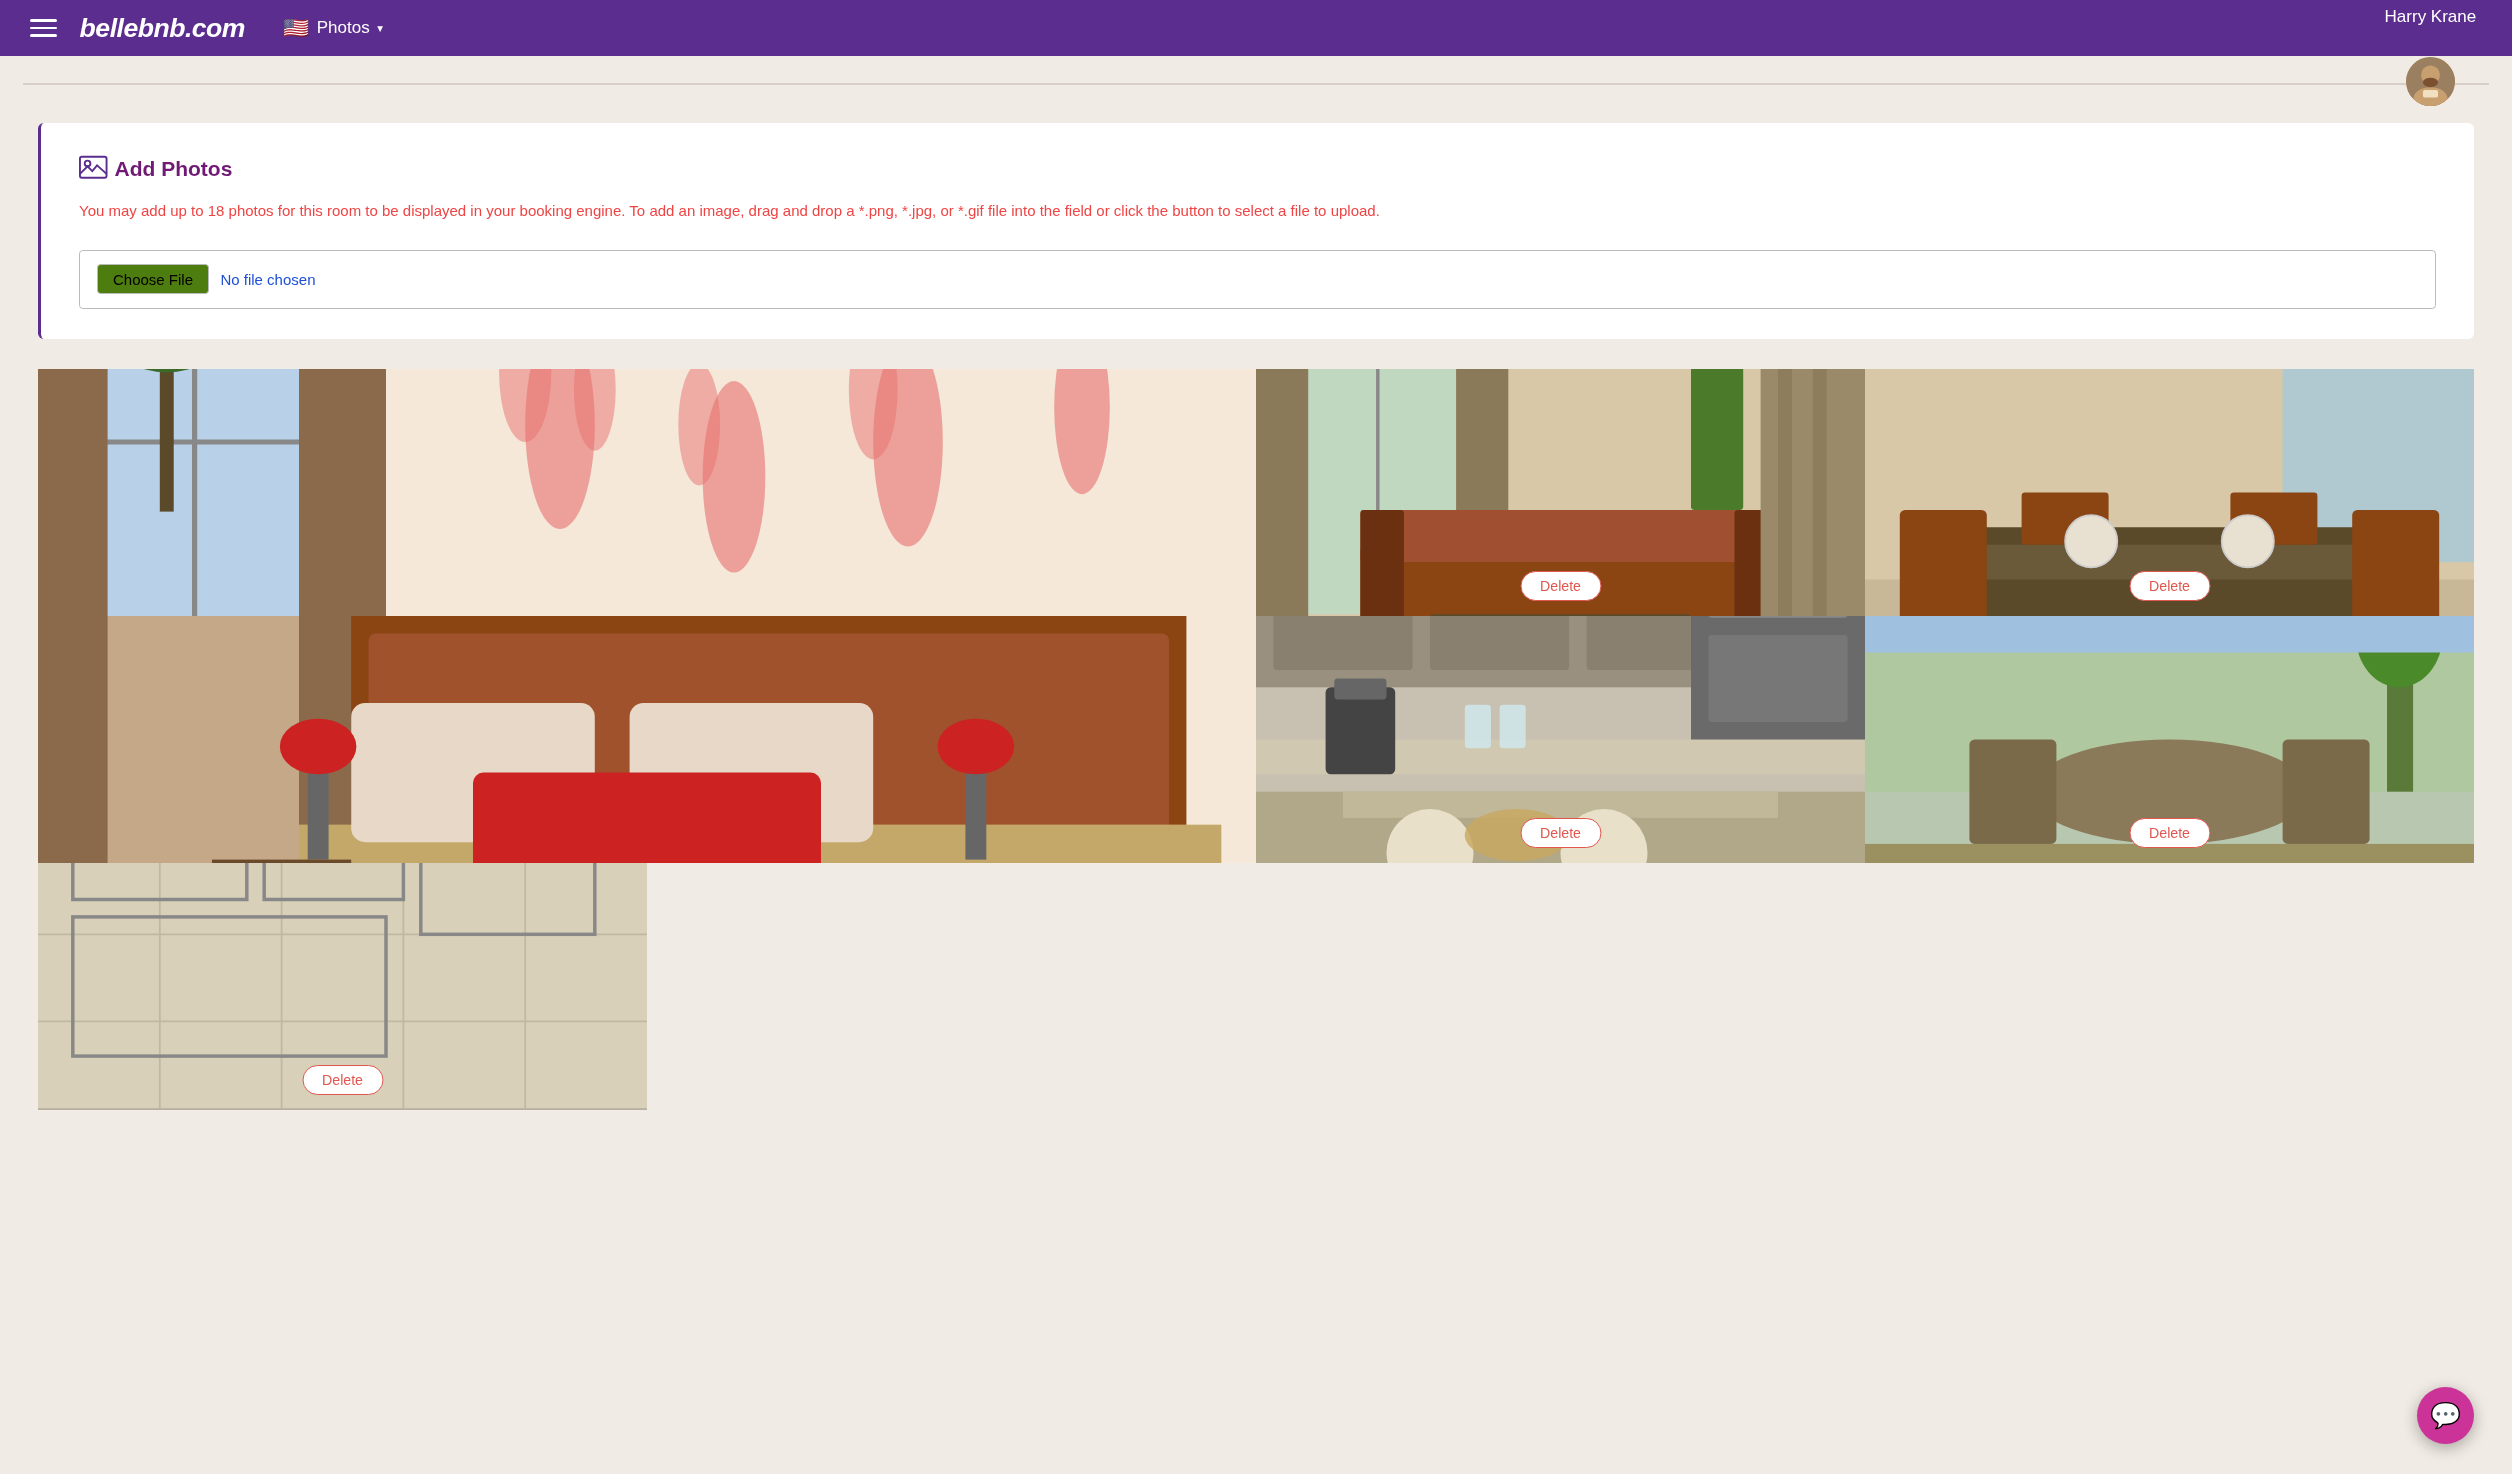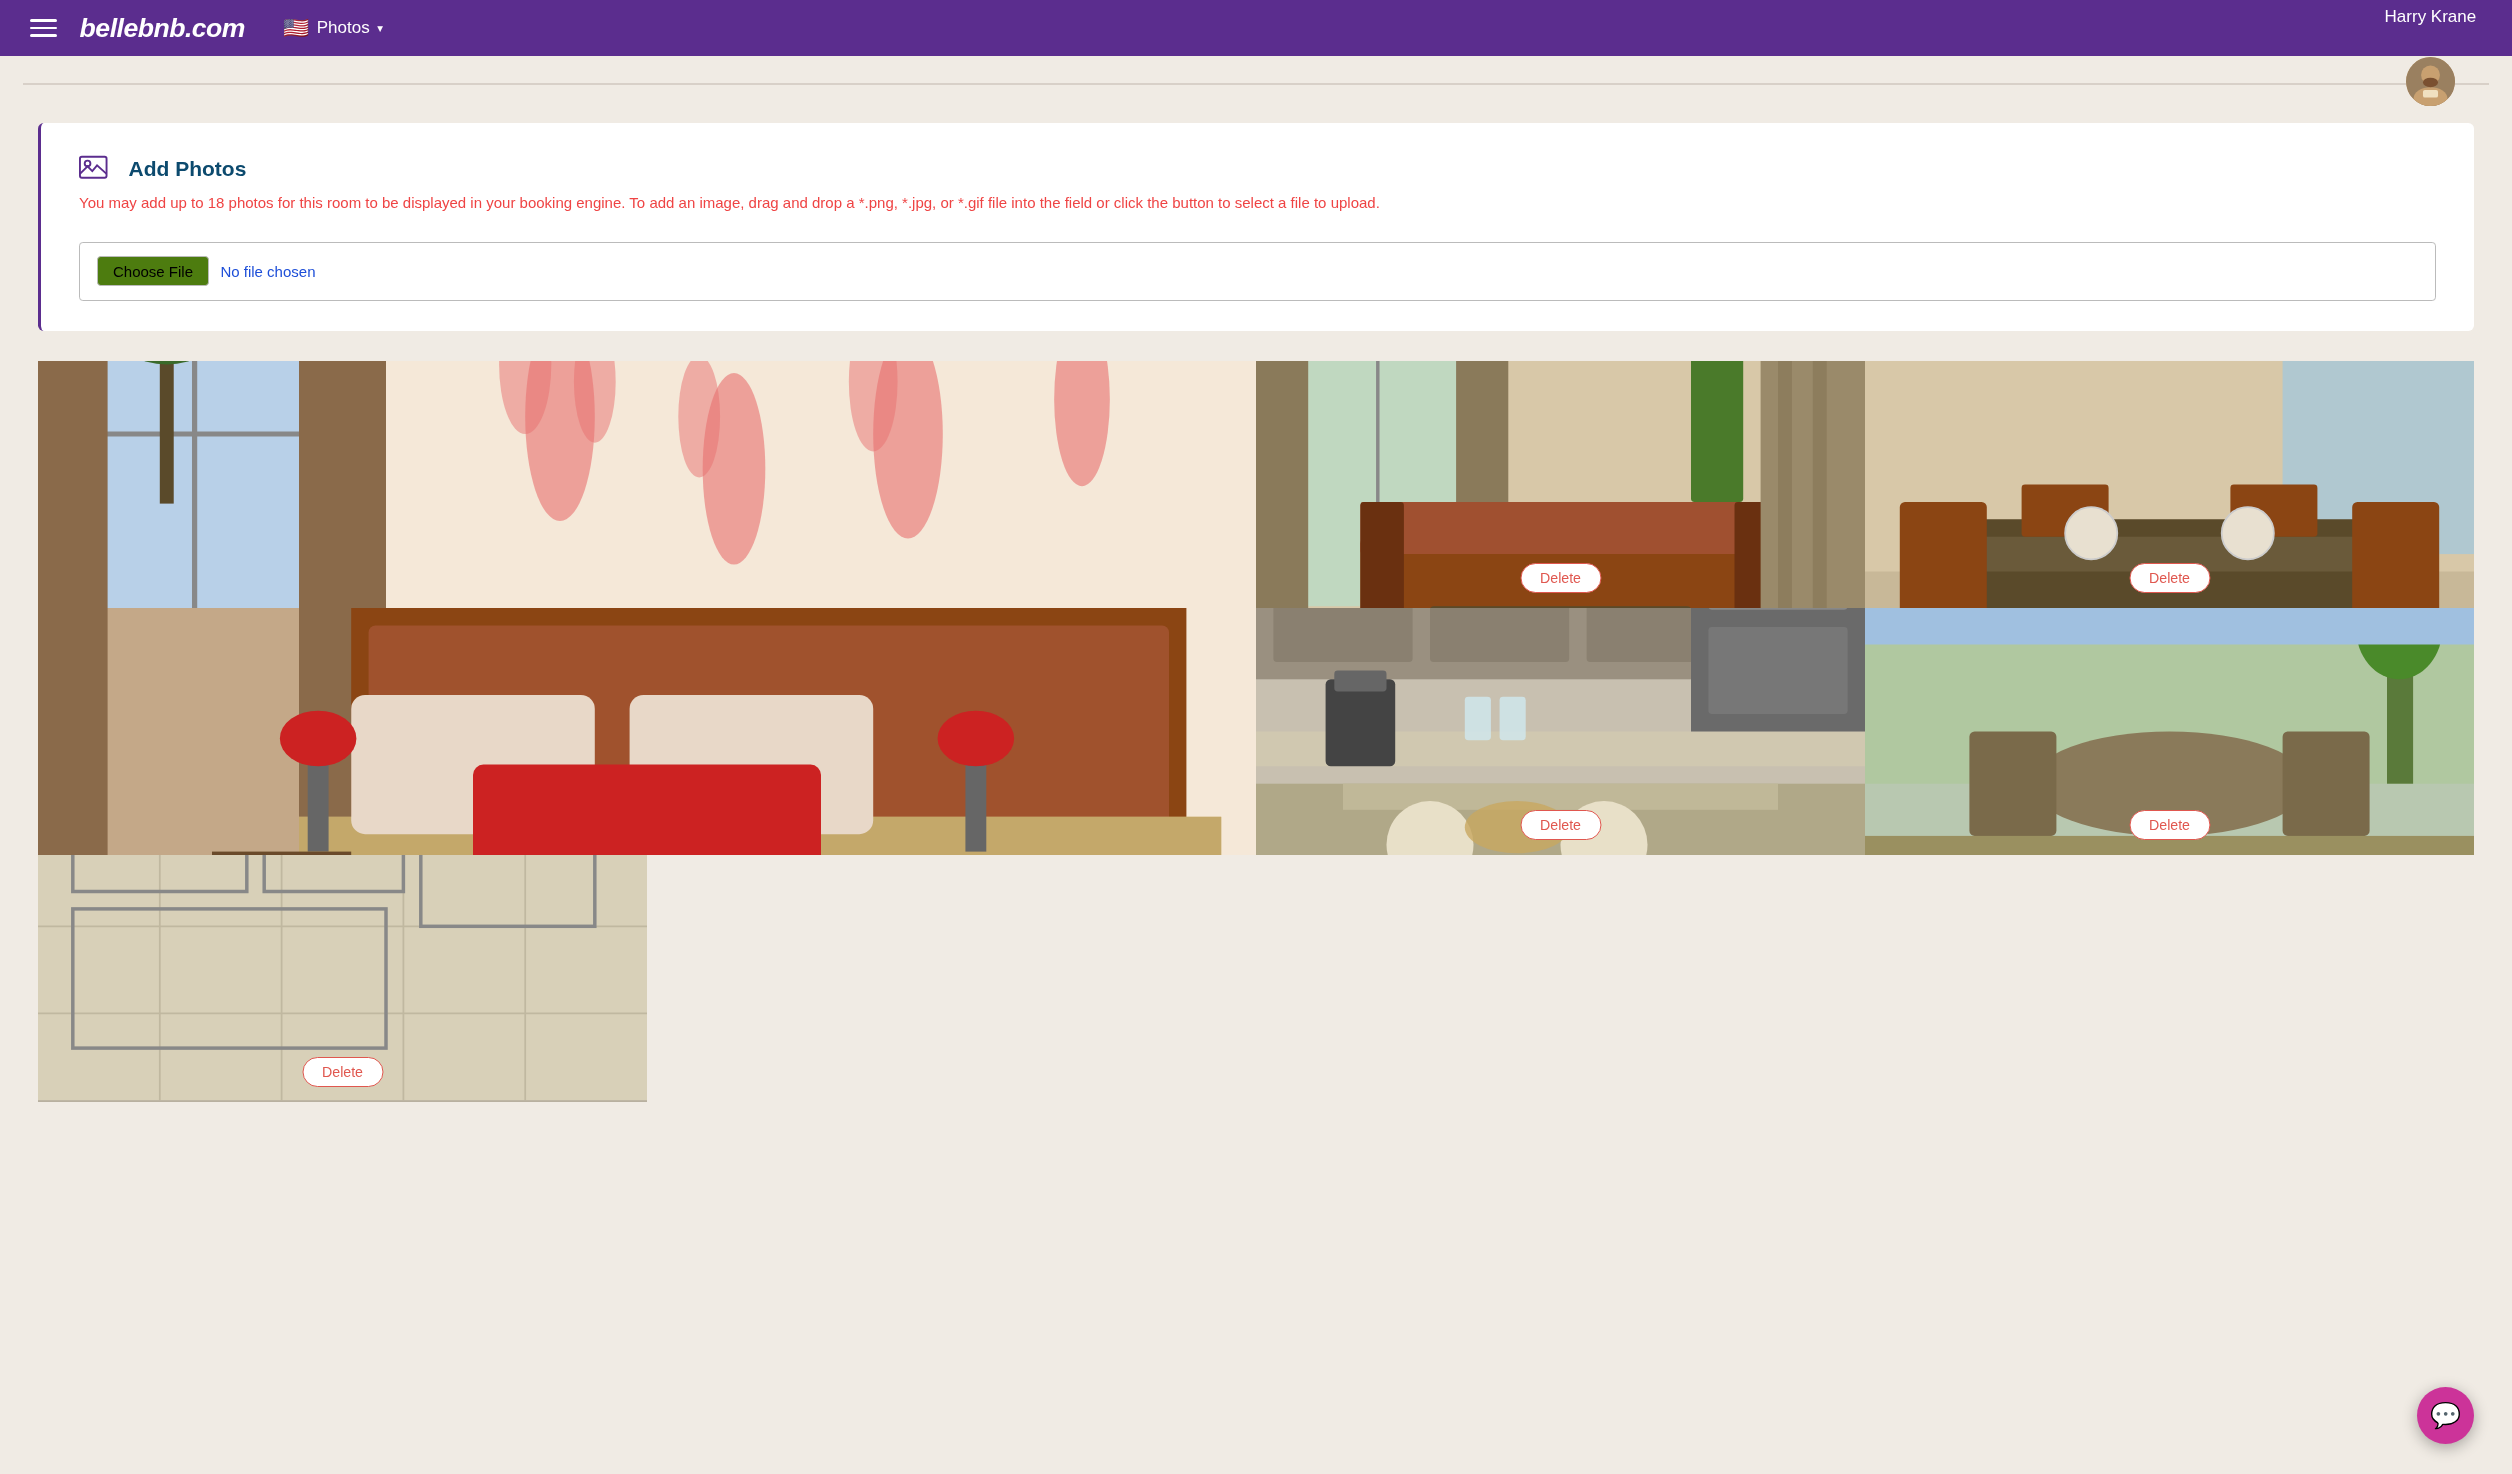--- a/index.html
+++ b/index.html
@@ -84,22 +84,22 @@
 
     
     .add-photos-card {
       background: #fff;
       border-radius: 5.7px;
       padding: 30px 38px;
       border-left: 3.8px solid #5b2d8e;
       margin-bottom: 30px;
     }
     .add-photos-title {
-      display: flex; align-items: center; gap: 21px;
-      font-size: 21px; font-weight: 600; color: #0c4a6e; margin-bottom: 5px;
+      display: flex; align-items: center; gap: 7px;
+      font-size: 21px; font-weight: 600; color: #701a75; margin-bottom: 13px;
     }
     .photo-icon svg { width: 28.5px; height: 28.5px; }
     .add-photos-desc {
       font-size: 15px; color: #ef4444; line-height: 1.6; margin-bottom: 26.6px;
     }
     .file-input-wrapper {
       border: 0.9px solid #bbb; border-radius: 3.8px; padding: 13.3px 17px;
       display: flex; align-items: center; gap: 11.4px; background: #fff;
     }
     .choose-file-btn {

